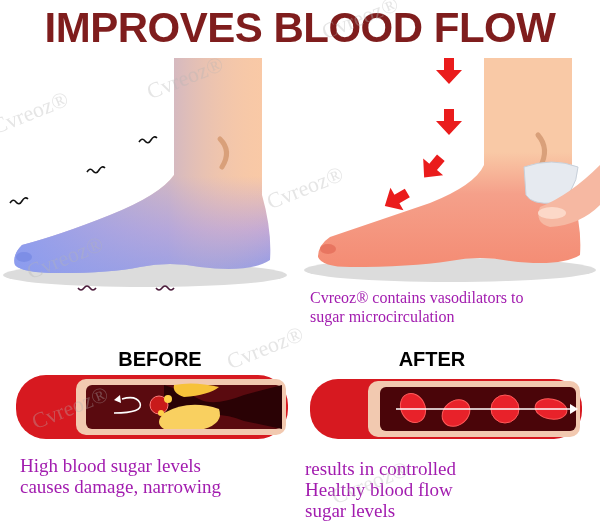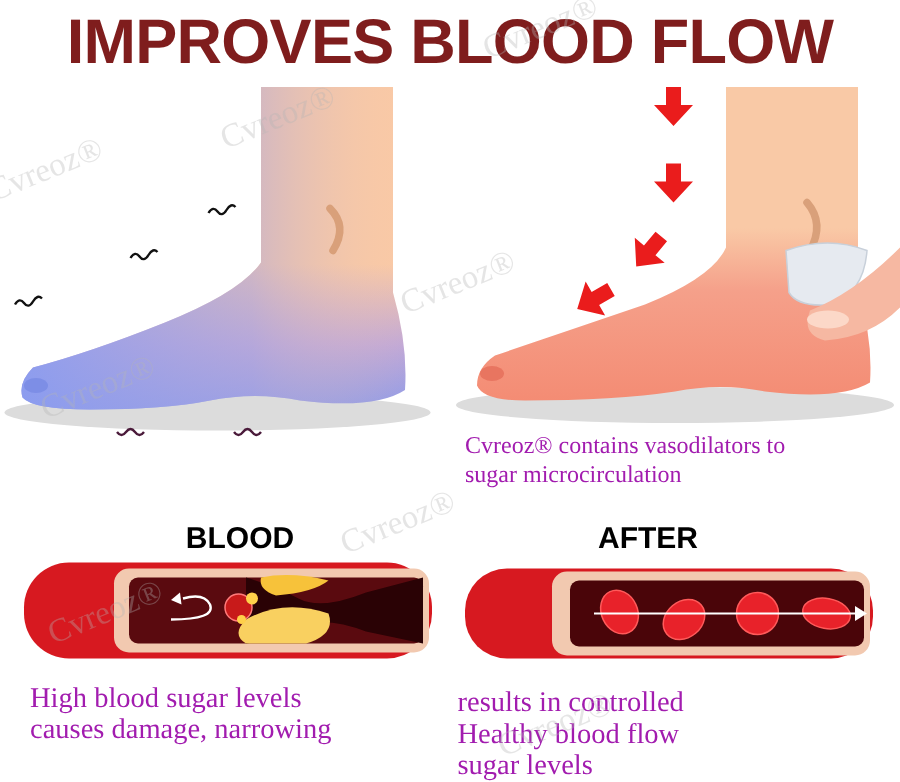--- a/index.html
+++ b/index.html
@@ -80,21 +80,21 @@
     <path transform="rotate(40 128 118)" d="M123 98 h10 v12 h8 l-13 14 l-13 -14 h8 z"></path>
     <path transform="rotate(60 90 148)" d="M85 128 h10 v12 h8 l-13 14 l-13 -14 h8 z"></path>
   </g>
 </svg>
 
 <div class="caption small" style="left:310px;top:288px;width:290px;">
   <div>Cvreoz® contains vasodilators to</div>
   <div>sugar microcirculation</div>
 </div>
 
-<div class="label" style="left:60px;top:348px;width:200px;">BLOOD</div>
+<div class="label" style="left:60px;top:348px;width:200px;">BEFORE</div>
 <svg class="illus" style="left:14px;top:373px" width="278" height="68" viewBox="0 0 278 68">
   <rect x="2" y="2" width="272" height="64" rx="30" fill="#d71920"></rect>
   <rect x="62" y="6" width="210" height="56" rx="10" fill="#f2c9b0"></rect>
   <rect x="72" y="12" width="196" height="44" rx="6" fill="#5a0a0f"></rect>
   <path d="M150 12 Q170 18 185 26 Q200 34 230 22 L268 12 L268 56 L230 48 Q205 38 185 44 Q165 54 150 56 Z" fill="#2a0205"></path>
   <path d="M160 12 Q180 8 205 14 Q195 22 170 24 Q158 20 160 12 Z" fill="#f7c23a"></path>
   <path d="M150 40 Q175 26 205 36 Q210 50 190 56 L150 56 Q140 50 150 40 Z" fill="#f9d060"></path>
   <circle cx="145" cy="32" r="9" fill="#c81a1a" stroke="#ff7b7b" stroke-width="1"></circle>
   <circle cx="154" cy="26" r="4" fill="#ffd04a"></circle>
   <circle cx="147" cy="40" r="3" fill="#ffd04a"></circle>

